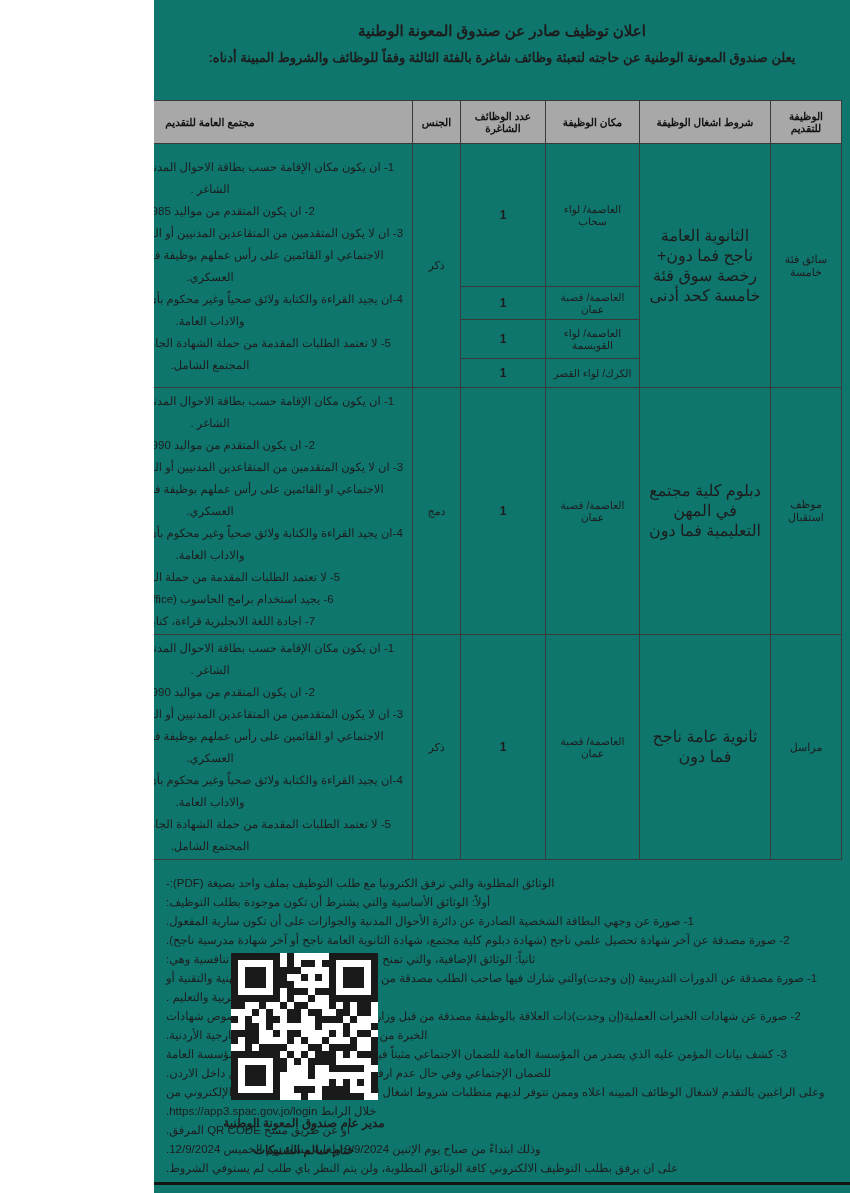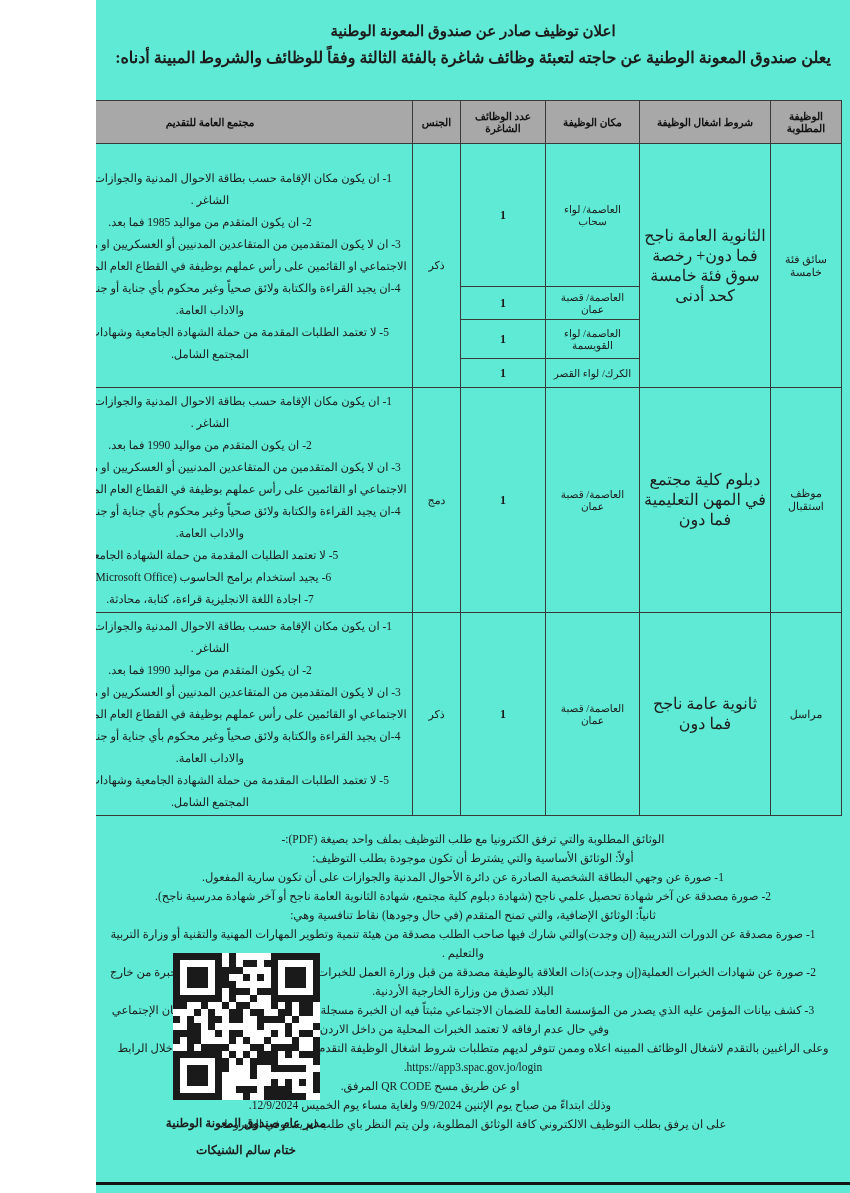--- a/index.html
+++ b/index.html
@@ -1,27 +1,27 @@
 <!DOCTYPE html>
 <html lang="ar" dir="rtl" style="--header-bg: #a8a8a8;"><head>
 <meta charset="utf-8">
 <style>
   html,body{margin:0;padding:0;background:#ffffff;}
   .page{
     position:relative;
-    width:754px;height:1193px;
-    background:#5eead4;
-    font-family:Liberation Serif, serif;
+    width:696px;height:1193px;
+    background:#0f766e;
+    font-family:Liberation Sans, sans-serif;
     color:#1c1c1c;
     overflow:hidden;
   }
   
   .title-block{padding-top:20px;text-align:center;}
   .title-1{font-size:15px;font-weight:bold;line-height:22px;}
-  .title-2{font-size:16px;font-weight:bold;line-height:24px;margin-top:4px;}
+  .title-2{font-size:13px;font-weight:bold;line-height:24px;margin-top:4px;}
   
   table.jobs{
     border-collapse:collapse;
     margin:30px 8px 0 8px;
     width:834px;
     table-layout:fixed;
   }
   table.jobs th, table.jobs td{
     border:1px solid #3a3a3a;
     vertical-align:middle;
@@ -46,21 +46,21 @@
   tr.sub1 td{height:28px;}
   tr.sub2 td{height:34px;}
   tr.sub3 td{height:24px;}
   tr.row2 td{height:188px;}
   tr.row3 td{height:142px;}
   
   .footer{
     margin:14px 12px 0 12px;
     font-size:11.5px;
     line-height:19px;
-    text-align:center;
+    text-align:left;
   }
   .footer p{margin:0;}
   .footer p.num{padding-right:20px;}
   .footer p.indent2{padding-right:86px;}
   
   .qr-box{
     position:absolute;
     left:73px;top:953px;
     width:155px;height:147px;
   }
@@ -95,21 +95,21 @@
     <colgroup>
       <col style="width:71px">
       <col style="width:131px">
       <col style="width:94px">
       <col style="width:85px">
       <col style="width:48px">
       <col style="width:405px">
     </colgroup>
     <thead>
       <tr>
-        <th>الوظيفة المطلوبة</th>
+        <th>الوظيفة للتقديم</th>
         <th>شروط اشغال الوظيفة</th>
         <th>مكان الوظيفة</th>
         <th>عدد الوظائف الشاغرة</th>
         <th>الجنس</th>
         <th>مجتمع العامة للتقديم</th>
       </tr>
     </thead>
     <tbody>
 
       <tr class="sub0">

